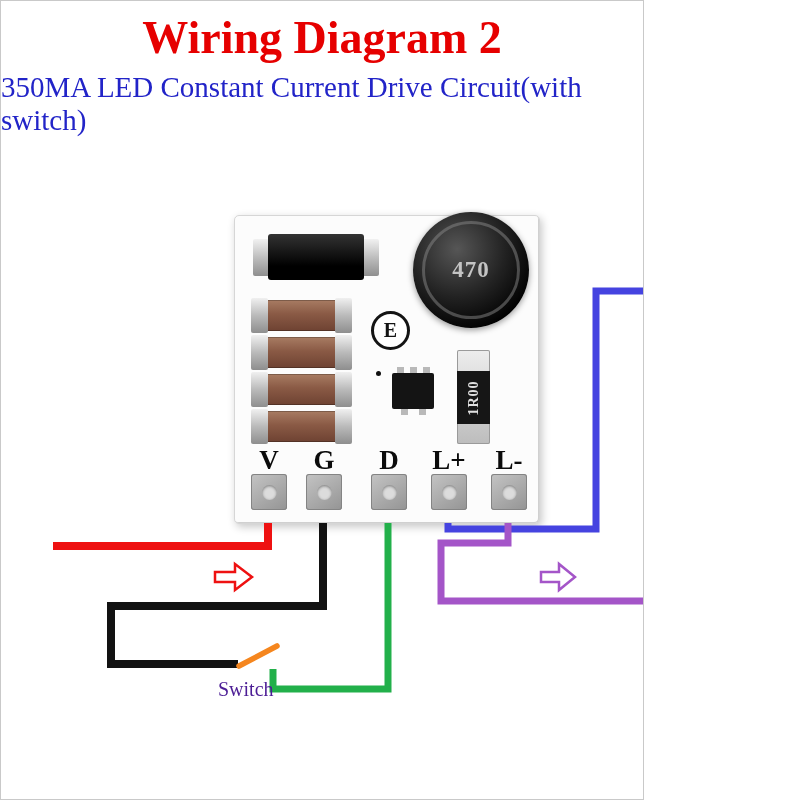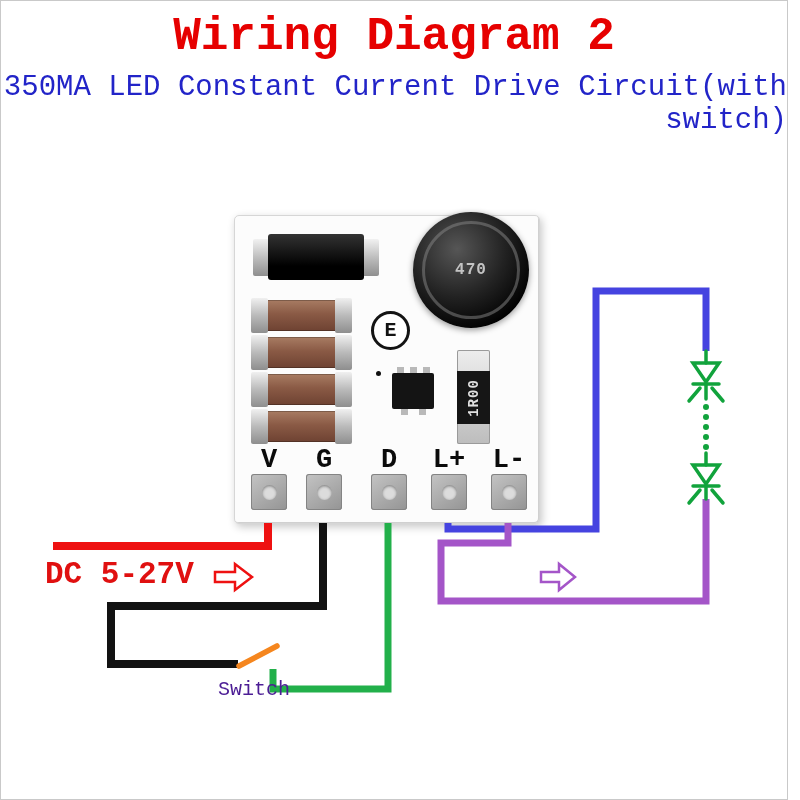--- a/index.html
+++ b/index.html
@@ -1,27 +1,27 @@
 <!DOCTYPE html>
 <html><head>
 <meta charset="utf-8">
 <style>
   html,body{margin:0;padding:0;background:#fff;}
-  .page{position:relative;width:788px;height:800px;background:#ffffff;border:1px solid #c9c9c9;box-sizing:border-box;overflow:hidden;font-family:Liberation Mono, monospace;}
+  .page{position:relative;width:644px;height:800px;background:#ffffff;border:1px solid #c9c9c9;box-sizing:border-box;overflow:hidden;font-family:Liberation Serif, serif;}
   .title{position:absolute;top:10px;left:0;width:100%;text-align:center;font-size:46px;font-weight:bold;color:#e60000;}
-  .subtitle{position:absolute;top:70px;left:0;width:100%;text-align:right;font-size:29px;color:#2224c8;}
+  .subtitle{position:absolute;top:70px;left:0;width:100%;text-align:left;font-size:29px;color:#2224c8;}
 
   
   .board{position:absolute;left:233px;top:214px;width:304px;height:307px;background:#fcfcfc;border:1px solid #d6d6d6;border-radius:5px;box-shadow:2px 3px 8px rgba(0,0,0,.22), inset -1px -1px 0 #d0d0d0;}
   .dcap{position:absolute;top:23px;width:18px;height:37px;background:linear-gradient(180deg,#f1f1f1,#b9b9b9 55%,#8f8f8f);border-radius:2px;}
   .dcap.l{left:18px}.dcap.r{left:126px}
   .diode{position:absolute;left:33px;top:18px;width:96px;height:46px;background:linear-gradient(180deg,#333 0%,#000 70%);border-radius:3px;}
   .inductor{position:absolute;left:178px;top:-4px;width:116px;height:116px;border-radius:50%;background:radial-gradient(circle at 38% 32%,#565656 0%,#222 45%,#000 78%);display:flex;align-items:center;justify-content:center;box-shadow:0 2px 6px rgba(0,0,0,.4);}
   .ind-ring{position:absolute;inset:9px;border-radius:50%;border:3px solid rgba(135,135,135,.5);}
-  .ind-label{color:#c4c4c4;font-weight:bold;font-size:16px;letter-spacing:1px;position:relative;}
+  .ind-label{color:#c4c4c4;font-weight:bold;font-size:23px;letter-spacing:1px;position:relative;}
   .cap{position:absolute;left:18px;width:97px;height:31px;background:linear-gradient(180deg,#a87c63 0%,#8a5a45 45%,#6e4232 100%);border-radius:2px;box-shadow:inset 0 0 0 1px rgba(0,0,0,.25);}
   .cap::before,.cap::after{content:"";position:absolute;top:-2px;bottom:-2px;width:17px;background:linear-gradient(180deg,#f0f0f0,#bababa 50%,#8e8e8e);border-radius:2px;}
   .cap::before{left:-2px}.cap::after{right:-2px}
   .logo{position:absolute;left:136px;top:95px;width:33px;height:33px;border:3px solid #141414;border-radius:50%;display:flex;align-items:center;justify-content:center;font-weight:bold;font-size:20px;color:#141414;background:#fff;}
   .icdot{position:absolute;left:141px;top:155px;width:5px;height:5px;background:#111;border-radius:50%;}
   .ic{position:absolute;left:157px;top:157px;width:42px;height:36px;background:#141414;border-radius:2px;}
   .icpin{position:absolute;width:7px;height:6px;background:#b9b9b9;}
   .res{position:absolute;left:222px;top:134px;width:33px;height:94px;background:linear-gradient(180deg,#ededed,#bdbdbd);border-radius:2px;box-shadow:inset 0 0 0 1px #9a9a9a;}
   .res-band{position:absolute;left:0;right:0;top:21px;height:53px;background:#161616;}
   .res-label{position:absolute;left:50%;top:50%;transform:translate(-50%,-50%) rotate(-90deg);color:#e0e0e0;font-size:14px;font-weight:bold;letter-spacing:1px;white-space:nowrap;}
@@ -132,16 +132,15 @@
       <line x1="692" y1="485" x2="718" y2="485"></line>
       <line x1="705" y1="485" x2="705" y2="498"></line>
       <line x1="699" y1="489" x2="688" y2="502"></line>
       <line x1="711" y1="489" x2="722" y2="502"></line>
     </g>
 
     <polygon points="214,571 234,571 234,563 251,576 234,589 234,581 214,581" fill="#ffffff" stroke-width="2.5" stroke="#ee1111"></polygon>
     <polygon points="540,571 558,571 558,563 574,576 558,589 558,581 540,581" fill="#ffffff" stroke-width="2.5" stroke="#a455c8"></polygon>
   </svg>
 
-  <div class="dc-label">DC 5-27V</div>
   <div class="sw-label">Switch</div>
 
 </div>
 
 </body></html>

